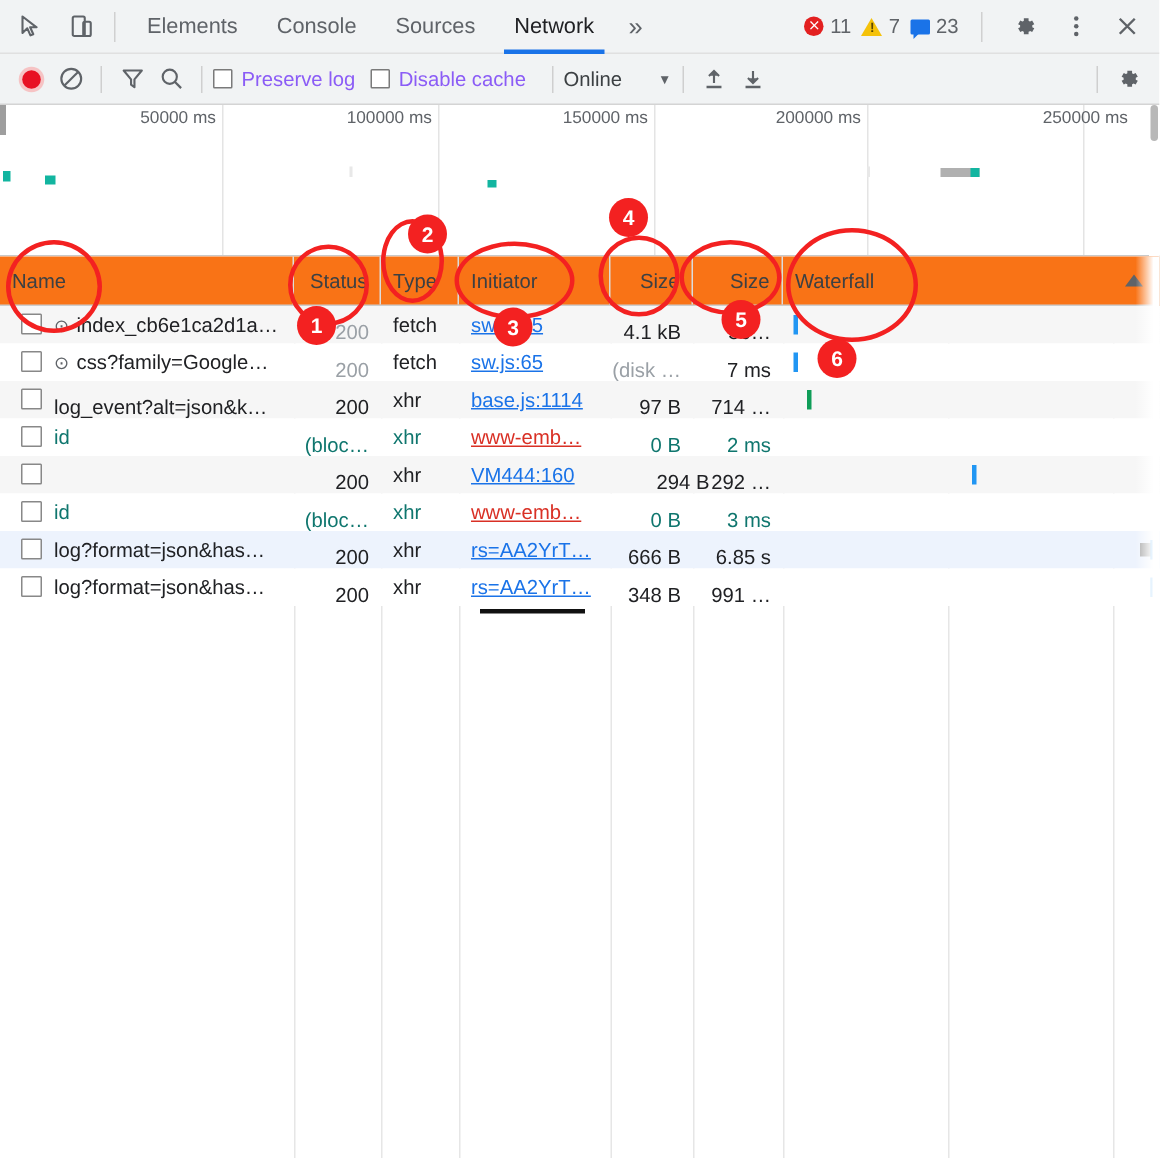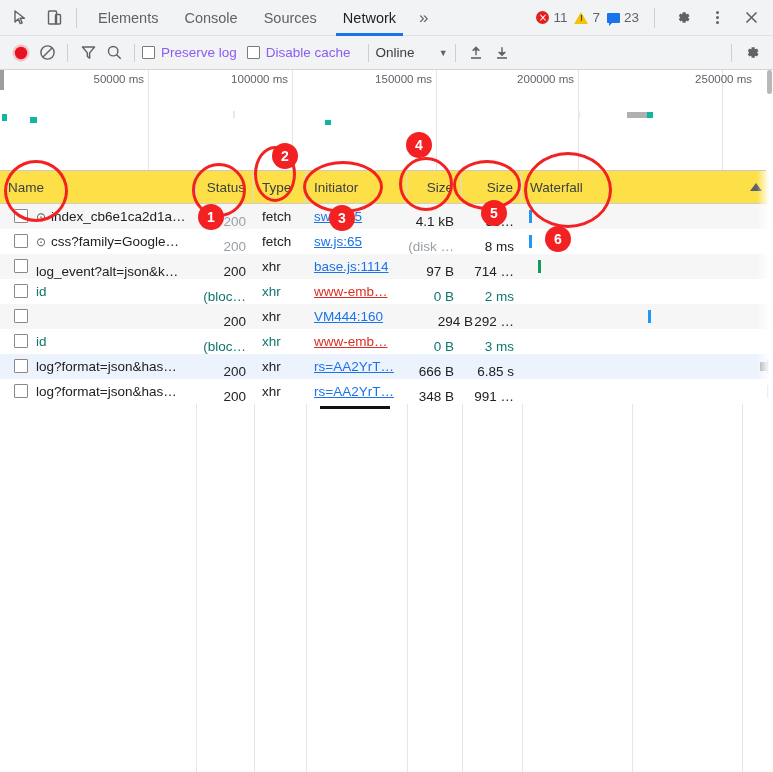--- a/index.html
+++ b/index.html
@@ -99,21 +99,21 @@
   #ovleftedge { position:absolute; left:0; top:0; width:4px; height:20px; background:#9e9e9e; }
   .ovdot { position:absolute; background:#12b5a0; }
   .ovbar { position:absolute; height:6px; background:#b0b0b0; }
   .ovbar .tip { position:absolute; right:0; top:0; width:6px; height:6px; background:#12b5a0; }
   .ovfaint { position:absolute; width:2px; height:7px; background:#e8e8e8; }
 
   
   #table { position:absolute; left:0; top:171px; width:773px; height:601px; background:#fff; }
   #thead {
     position:absolute; left:0; top:0; width:773px; height:33px;
-    background:#fde047; border-bottom:1px solid #cdcdcd;
+    background:#f97316; border-bottom:1px solid #cdcdcd;
     font-size:13.5px; color:#3c4043;
   }
   .th {
     position:absolute; top:0; height:32px; display:flex; align-items:center;
     border-right:1px solid #dcdcdc; padding-left:8px; white-space:nowrap;
   }
   .th.num { justify-content:flex-end; padding-right:8px; padding-left:0; }
   #sortarrow {
     position:absolute; right:11px; top:12px;
     width:0;height:0;border-left:6px solid transparent;border-right:6px solid transparent;
@@ -377,21 +377,21 @@
         <div class="cell lft" style="left: 254px; width: 52px;">
           <span class="">fetch</span>
         </div>
         <div class="cell lft" style="left: 306px; width: 101px;">
           <span class="lnk">sw.js:65</span>
         </div>
         <div class="cell num" style="left: 407px; width: 55px;">
           <span class="dim">(disk …</span>
         </div>
         <div class="cell num" style="left: 462px; width: 60px;">
-          <span class="">8 ms</span>
+          <span class="">7 ms</span>
         </div>
         <div class="wbar" style="left: 529px; width: 3px;"></div>
       </div>
       <div class="row odd" style="top: 50px;">
         <div class="rcheck"></div>
         <div class="cell" style="left: 36px; width: 156px; align-items: flex-end;">
           <span class="">log_event?alt=json&amp;k…</span>
         </div>
         <div class="cell num" style="left: 196px; width: 58px;">
           <span class="">200</span>

